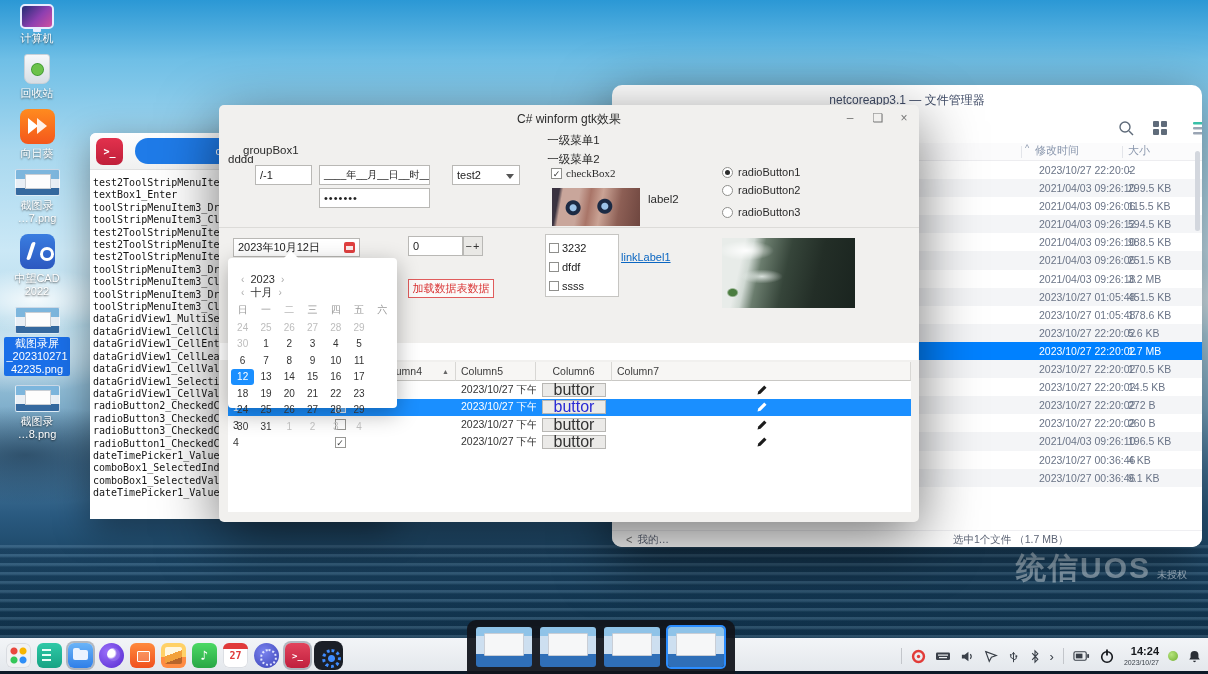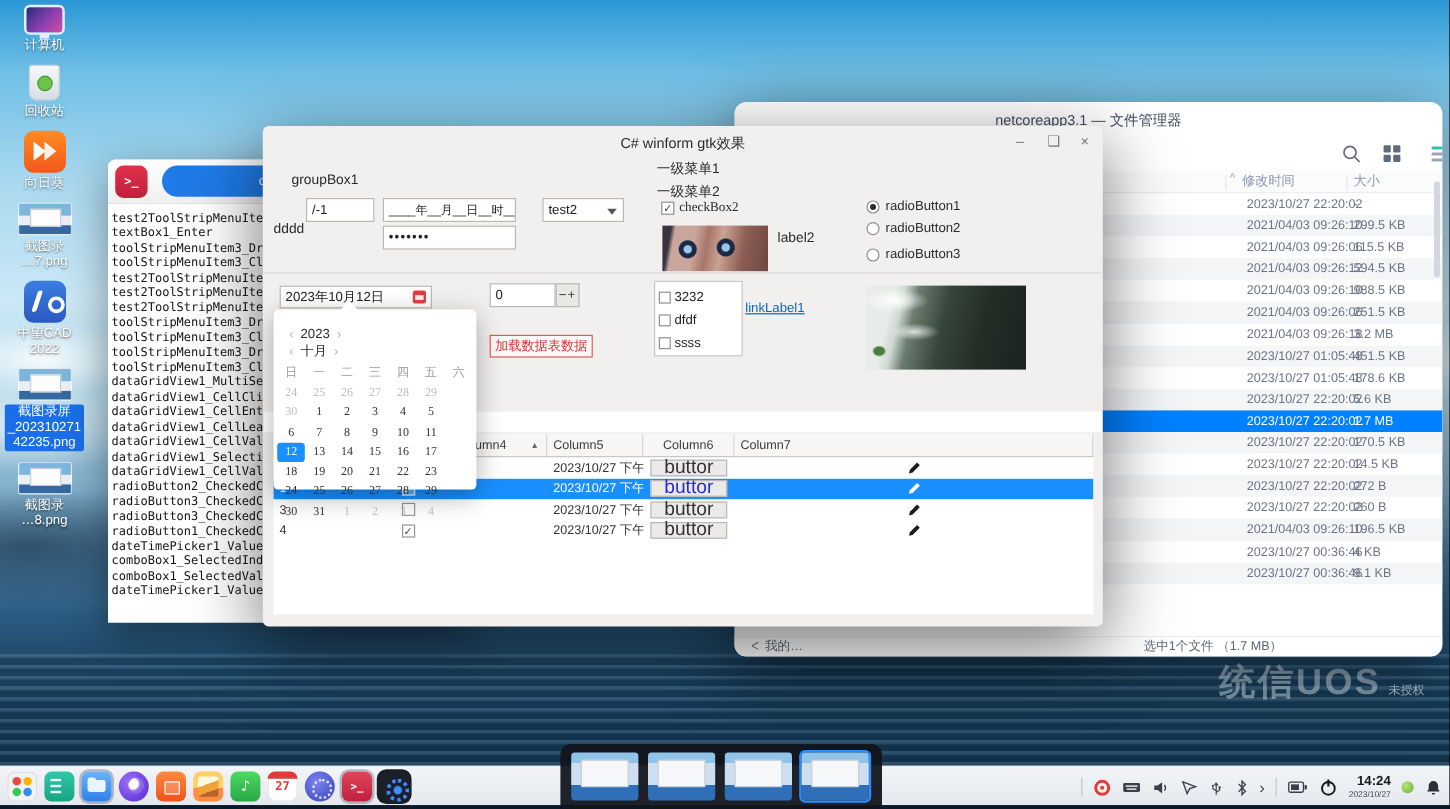--- a/index.html
+++ b/index.html
@@ -149,21 +149,21 @@
   .sel .pencil{color:#fff;}
 
   
   .calpop{position:absolute;left:9px;top:153px;width:169px;height:150px;background:#fff;border-radius:4px;
     box-shadow:0 6px 22px rgba(0,0,0,.3);z-index:6;}
   .calpop::before{content:"";position:absolute;left:58px;top:-5px;width:10px;height:10px;background:#fff;transform:rotate(45deg);}
   .cal-head{display:flex;justify-content:space-between;padding:15px 10px 3px 10px;font-size:11px;color:#2e2e2e;flex-direction:column;}
   .cal-head .chev{color:#aaa;font-size:10px;padding:0 3px;}
   .cal-week{display:flex;padding:0 3px;}
   .cal-week span{width:23.3px;text-align:center;font-size:10px;color:#999;}
-  .cal-days{display:flex;flex-wrap:wrap;padding:2px 3px 0 3px;font-family:Liberation Serif, serif;}
+  .cal-days{display:flex;flex-wrap:wrap;padding:2px 3px 0 3px;}
   .cal-days .day{width:23.3px;height:16.5px;display:flex;align-items:center;justify-content:center;
     font-size:10px;color:#333;}
   .cal-days .day.muted{color:#bdbdbd;}
   .cal-days .day.sel{background:#1a8fff;color:#fff;border-radius:3px;}
 
   
   .taskbar{position:absolute;left:0;right:0;bottom:0;height:36px;z-index:10;
     background:linear-gradient(rgba(250,251,253,.97),rgba(235,238,242,.97));
     border-bottom:3px solid #0c1a28;}
   .dock{position:absolute;left:6px;top:5px;display:flex;gap:6px;align-items:center;}
@@ -446,21 +446,21 @@
       <span class="mw-btn mw-close">×</span>
     </div>
     <div class="mw-menu">
       <span>一级菜单1</span>
       <span>一级菜单2</span>
     </div>
 
     <div class="groupbox"></div>
     <span class="gb-label">groupBox1</span>
 
-    <span class="lbl" style="left:9px;top:80px;">dddd</span>
+    <span class="lbl" style="left:9px;top:48px;">dddd</span>
     <div class="tbox" style="left:36px;top:60px;width:57px;height:20px;">
         <span>/-1</span>
       </div>
     <div class="tbox" style="left:100px;top:60px;width:111px;height:20px;font-size:10px;">
         <span>____年__月__日__时__分</span>
       </div>
     <div class="tbox" style="left:100px;top:83px;width:111px;height:20px;letter-spacing:1px;">
         <span>•••••••</span>
       </div>
     <div class="tbox" style="left:233px;top:60px;width:68px;height:20px;">

